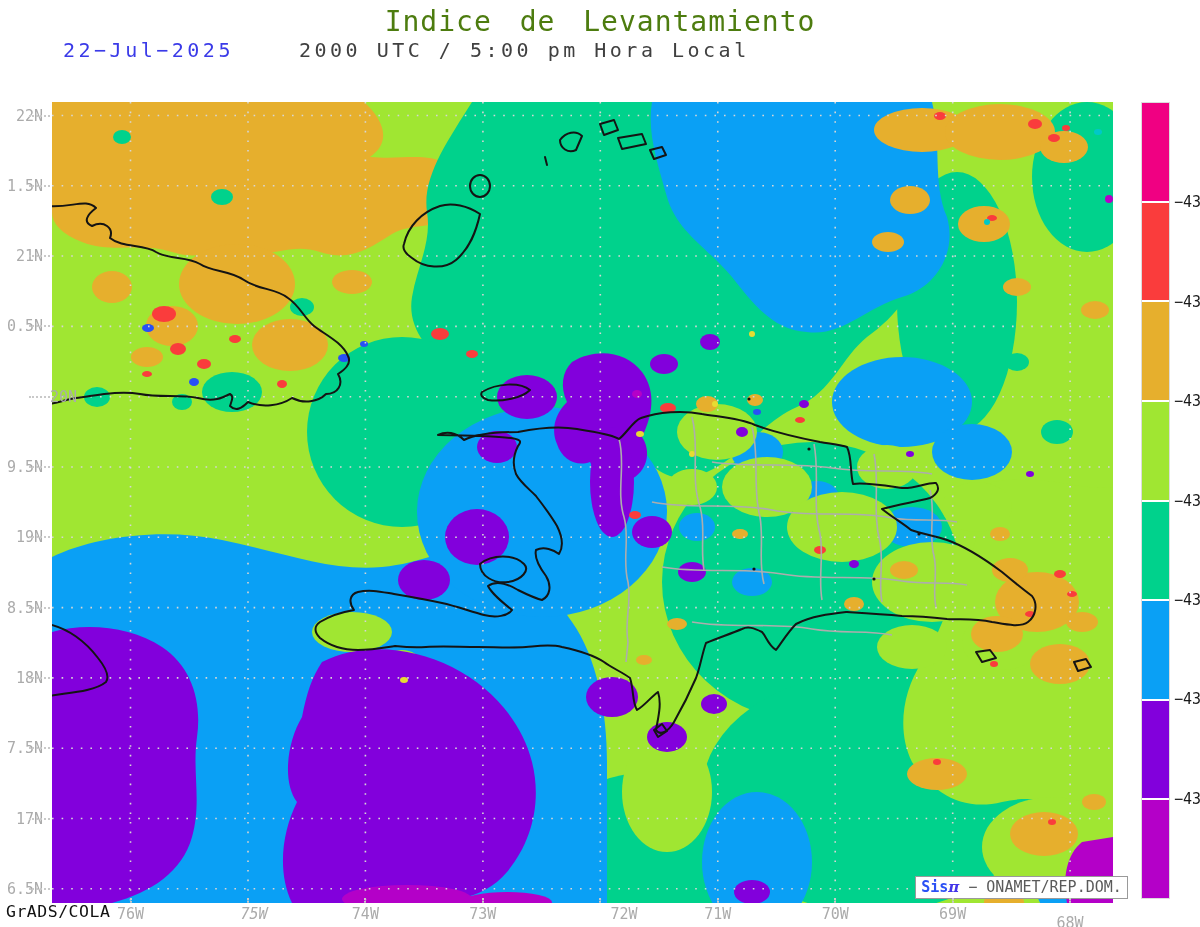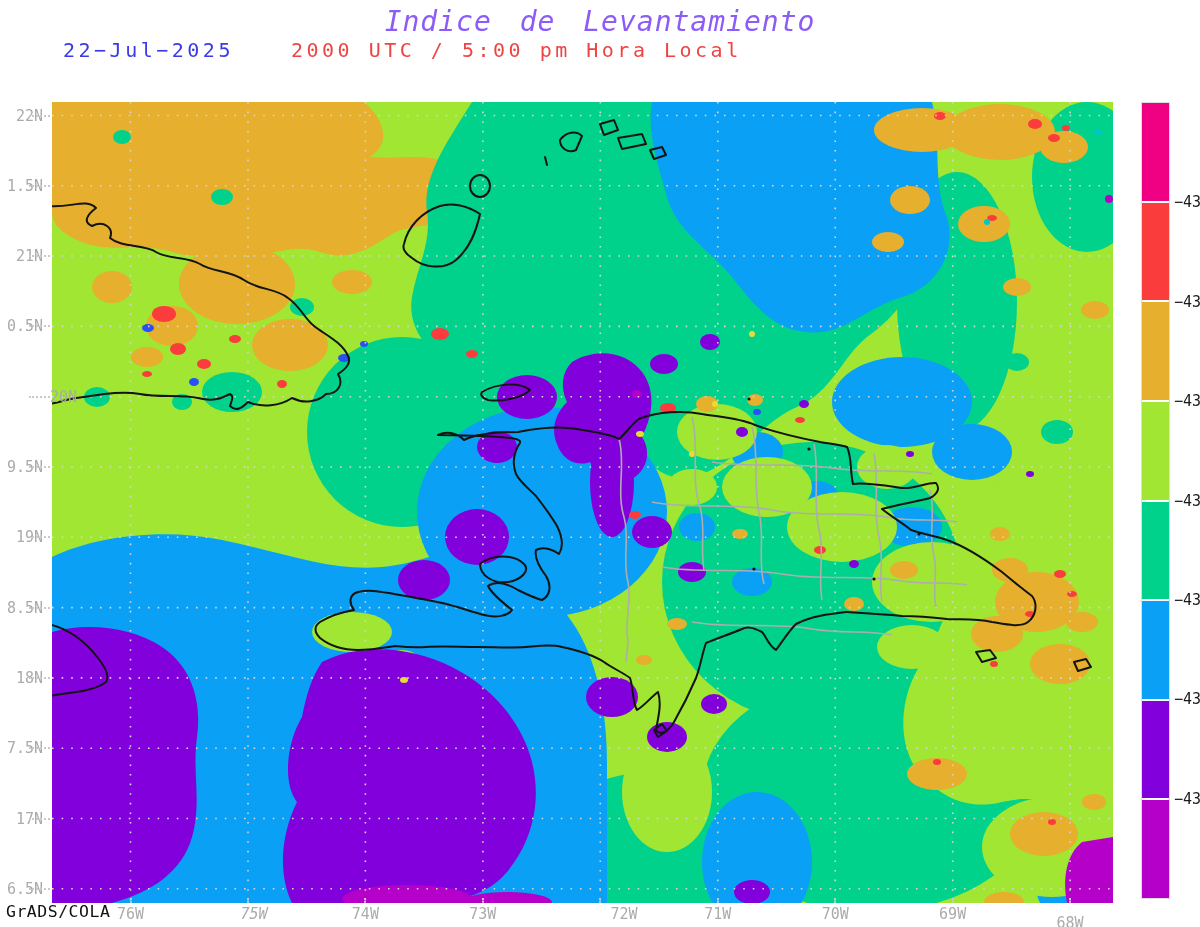--- a/index.html
+++ b/index.html
@@ -1,22 +1,22 @@
 <!DOCTYPE html>
 <html><head>
 <meta charset="utf-8">
 <style>
   html,body{margin:0;padding:0;background:#ffffff;}
   #app{position:relative;width:1200px;height:927px;background:#fff;overflow:hidden;
        font-family:"DejaVu Sans Mono",monospace;}
   .t{position:absolute;white-space:pre;}
   #title{top:5px;left:0;width:1200px;text-align:center;font-size:28px;letter-spacing:1px;
-         word-spacing:10px;color:#8b5cf6;font-style:italic;}
+         word-spacing:10px;color:#4d7c0f;}
   #date{top:38px;left:63px;font-size:20px;letter-spacing:3.5px;color:#3a3ae8;}
-  #timeline{top:38px;left:291px;font-size:20px;letter-spacing:3.5px;color:#ef4444;}
+  #timeline{top:38px;left:299px;font-size:20px;letter-spacing:3.5px;color:#404040;}
   #fline{top:64px;left:0;width:1200px;text-align:center;font-size:15.8px;color:#2e9bf0;}
   #plot{position:absolute;left:52px;top:102px;width:1061px;height:801px;}
   .ylab{position:absolute;left:0;width:43px;text-align:right;font-size:15px;color:#ababab;}
   .ytick{position:absolute;left:29px;width:21px;height:0;border-top:2px dotted #c9c9c9;}
   .xlab{position:absolute;width:60px;text-align:center;font-size:15px;color:#ababab;top:905px;}
   .xtick{position:absolute;width:0;height:5px;border-left:2px dotted #c9c9c9;top:898px;}
   #attrib{top:902px;left:6px;font-size:16.5px;letter-spacing:.5px;color:#111;}
   #cbar{position:absolute;left:1142px;top:103px;width:27px;height:795px;background:#fff;
         outline:1px solid #dcdcdc;display:flex;flex-direction:column;gap:2px;}
   .cbseg{flex:1;}
@@ -280,20 +280,21 @@
       <div class="cbseg" style="background: rgb(240, 0, 130);"></div>
       <div class="cbseg" style="background: rgb(250, 60, 60);"></div>
       <div class="cbseg" style="background: rgb(230, 175, 45);"></div>
       <div class="cbseg" style="background: rgb(160, 230, 50);"></div>
       <div class="cbseg" style="background: rgb(0, 210, 140);"></div>
       <div class="cbseg" style="background: rgb(10, 160, 245);"></div>
       <div class="cbseg" style="background: rgb(130, 0, 220);"></div>
       <div class="cbseg" style="background: rgb(180, 0, 200);"></div>
     </div>
 
+  <div id="wmark"><span class="sis">Sis</span><span class="pi">π</span><span> − ONAMET/REP.DOM.</span></div>
 
   <div class="t" id="attrib">GrADS/COLA</div>
 <div class="ylab" style="top: 106.5px;">22N</div>
     <div class="ytick" style="top: 114.5px;"></div>
     <div class="ylab" style="top: 176.8px;">1.5N</div>
     <div class="ytick" style="top: 184.8px;"></div>
     <div class="ylab" style="top: 247.1px;">21N</div>
     <div class="ytick" style="top: 255.1px;"></div>
     <div class="ylab" style="top: 317.4px;">0.5N</div>
     <div class="ytick" style="top: 325.4px;"></div>

